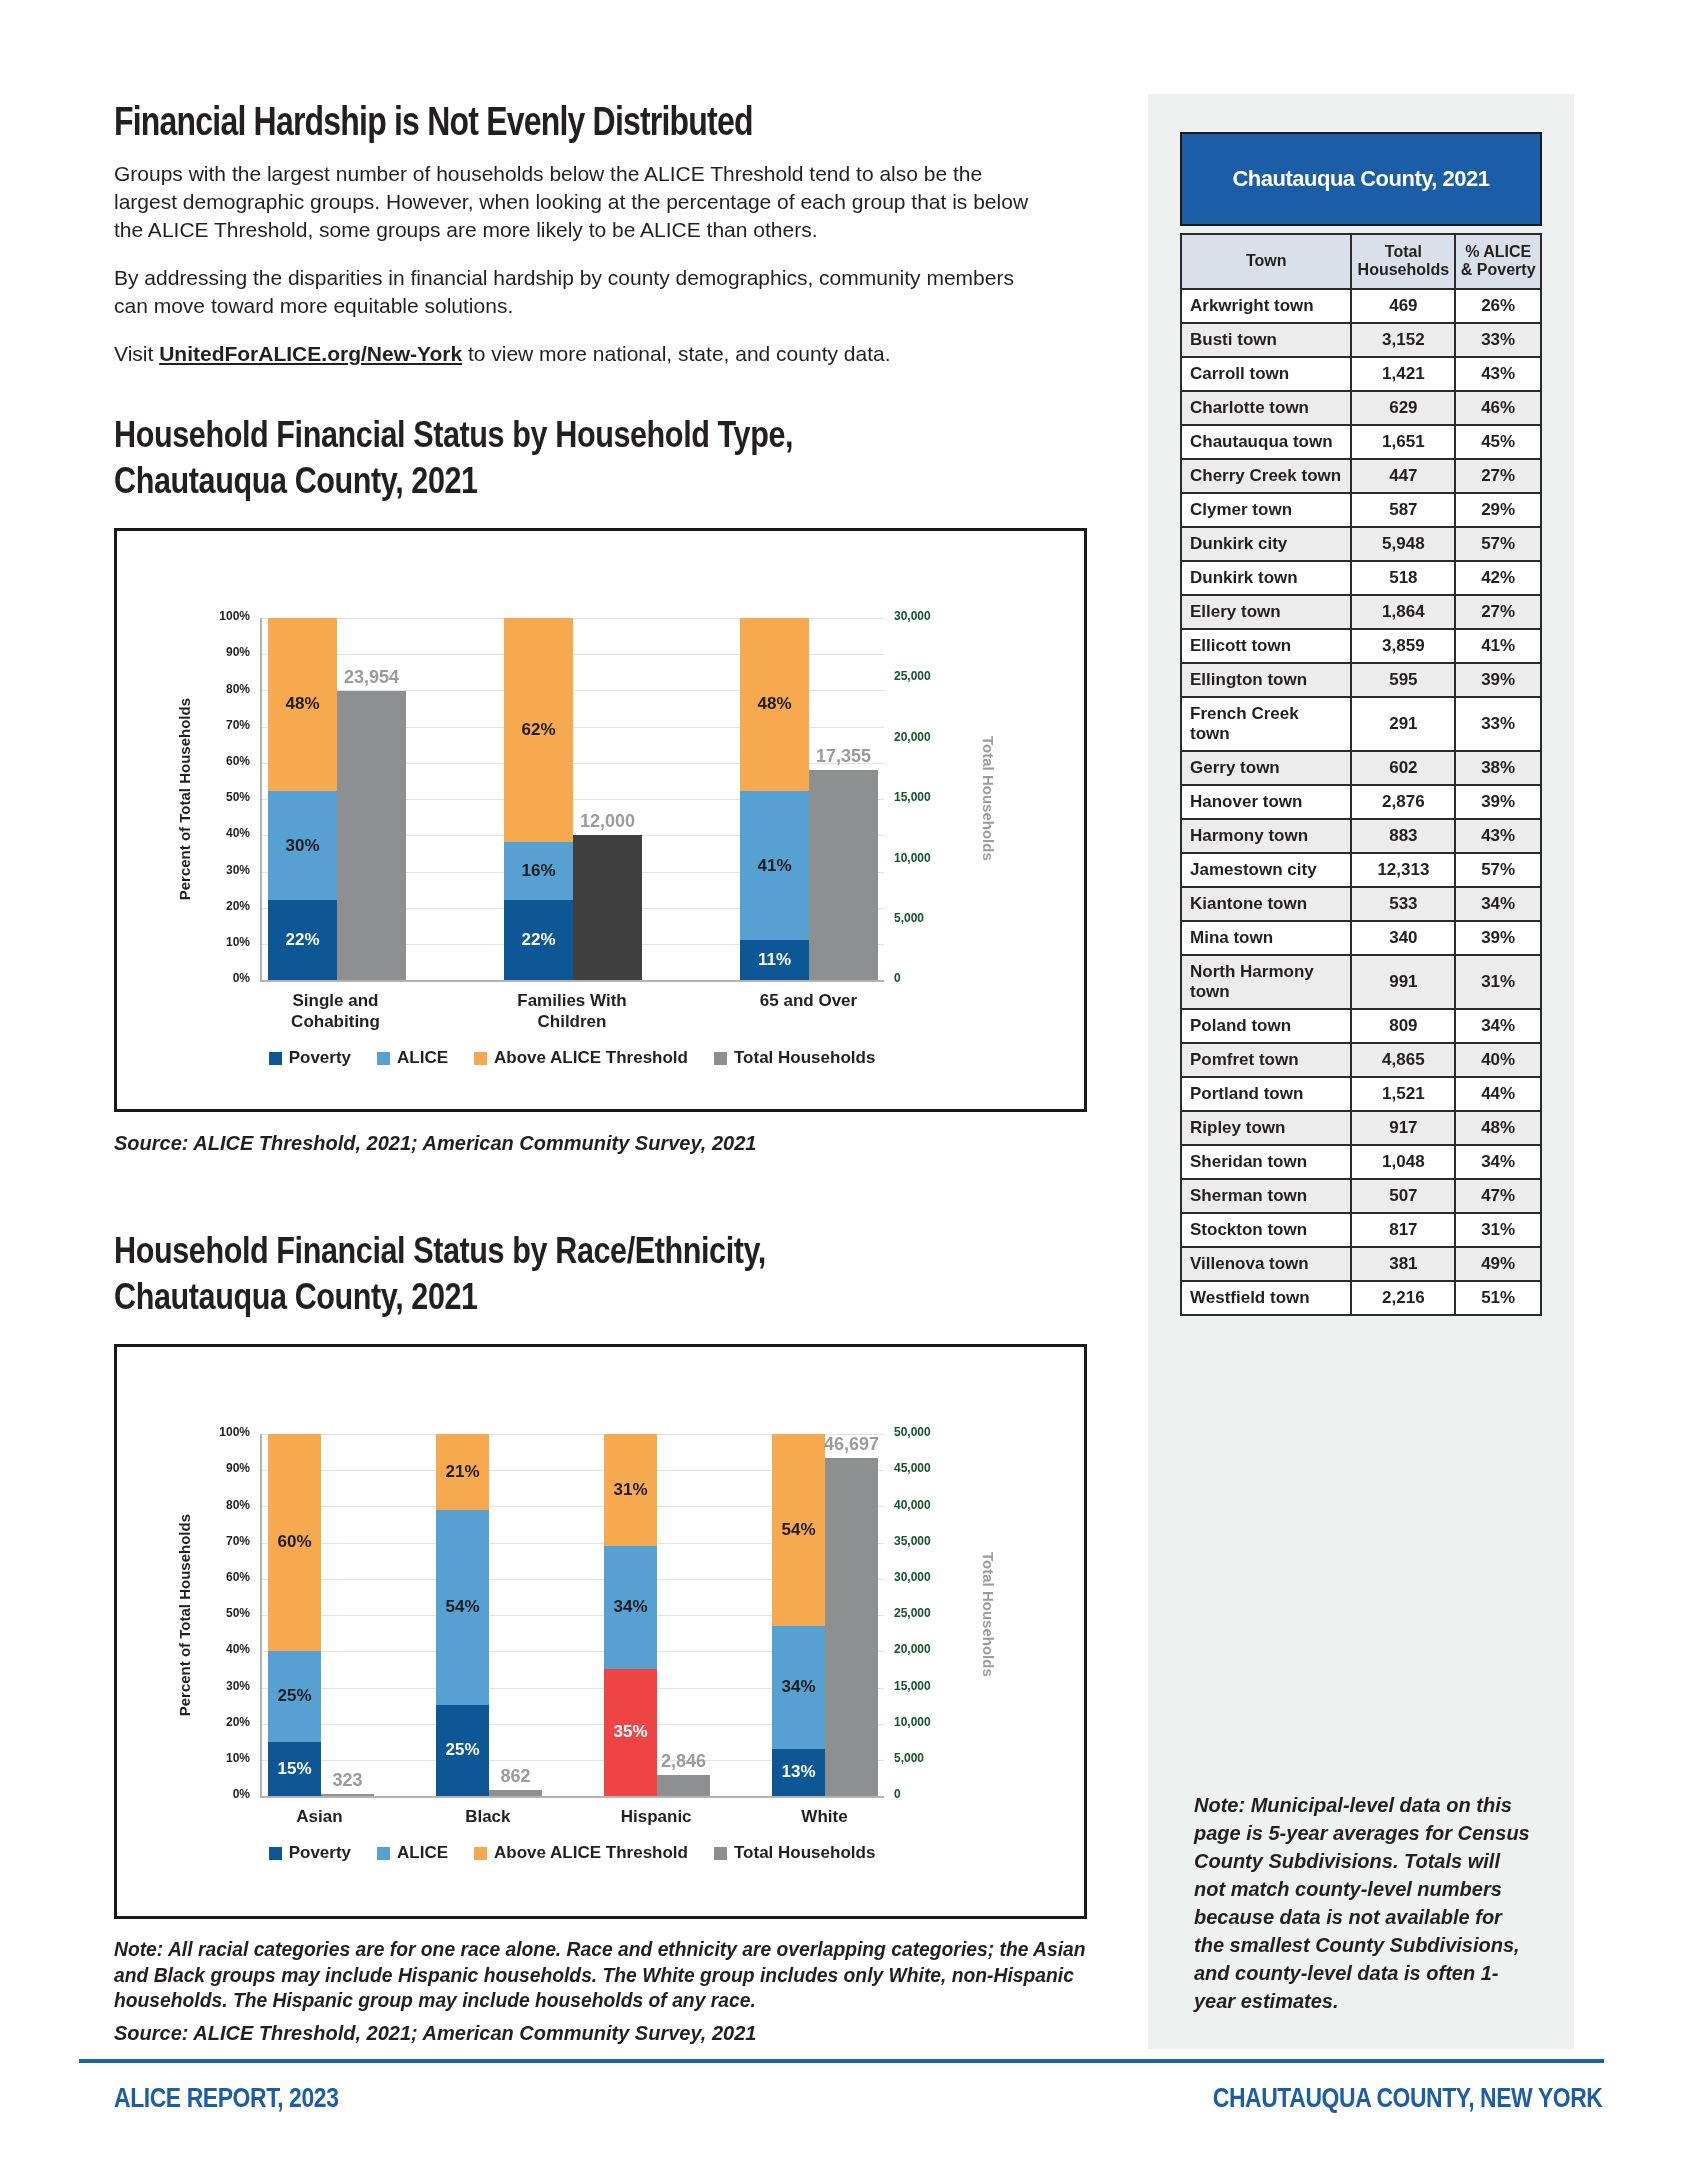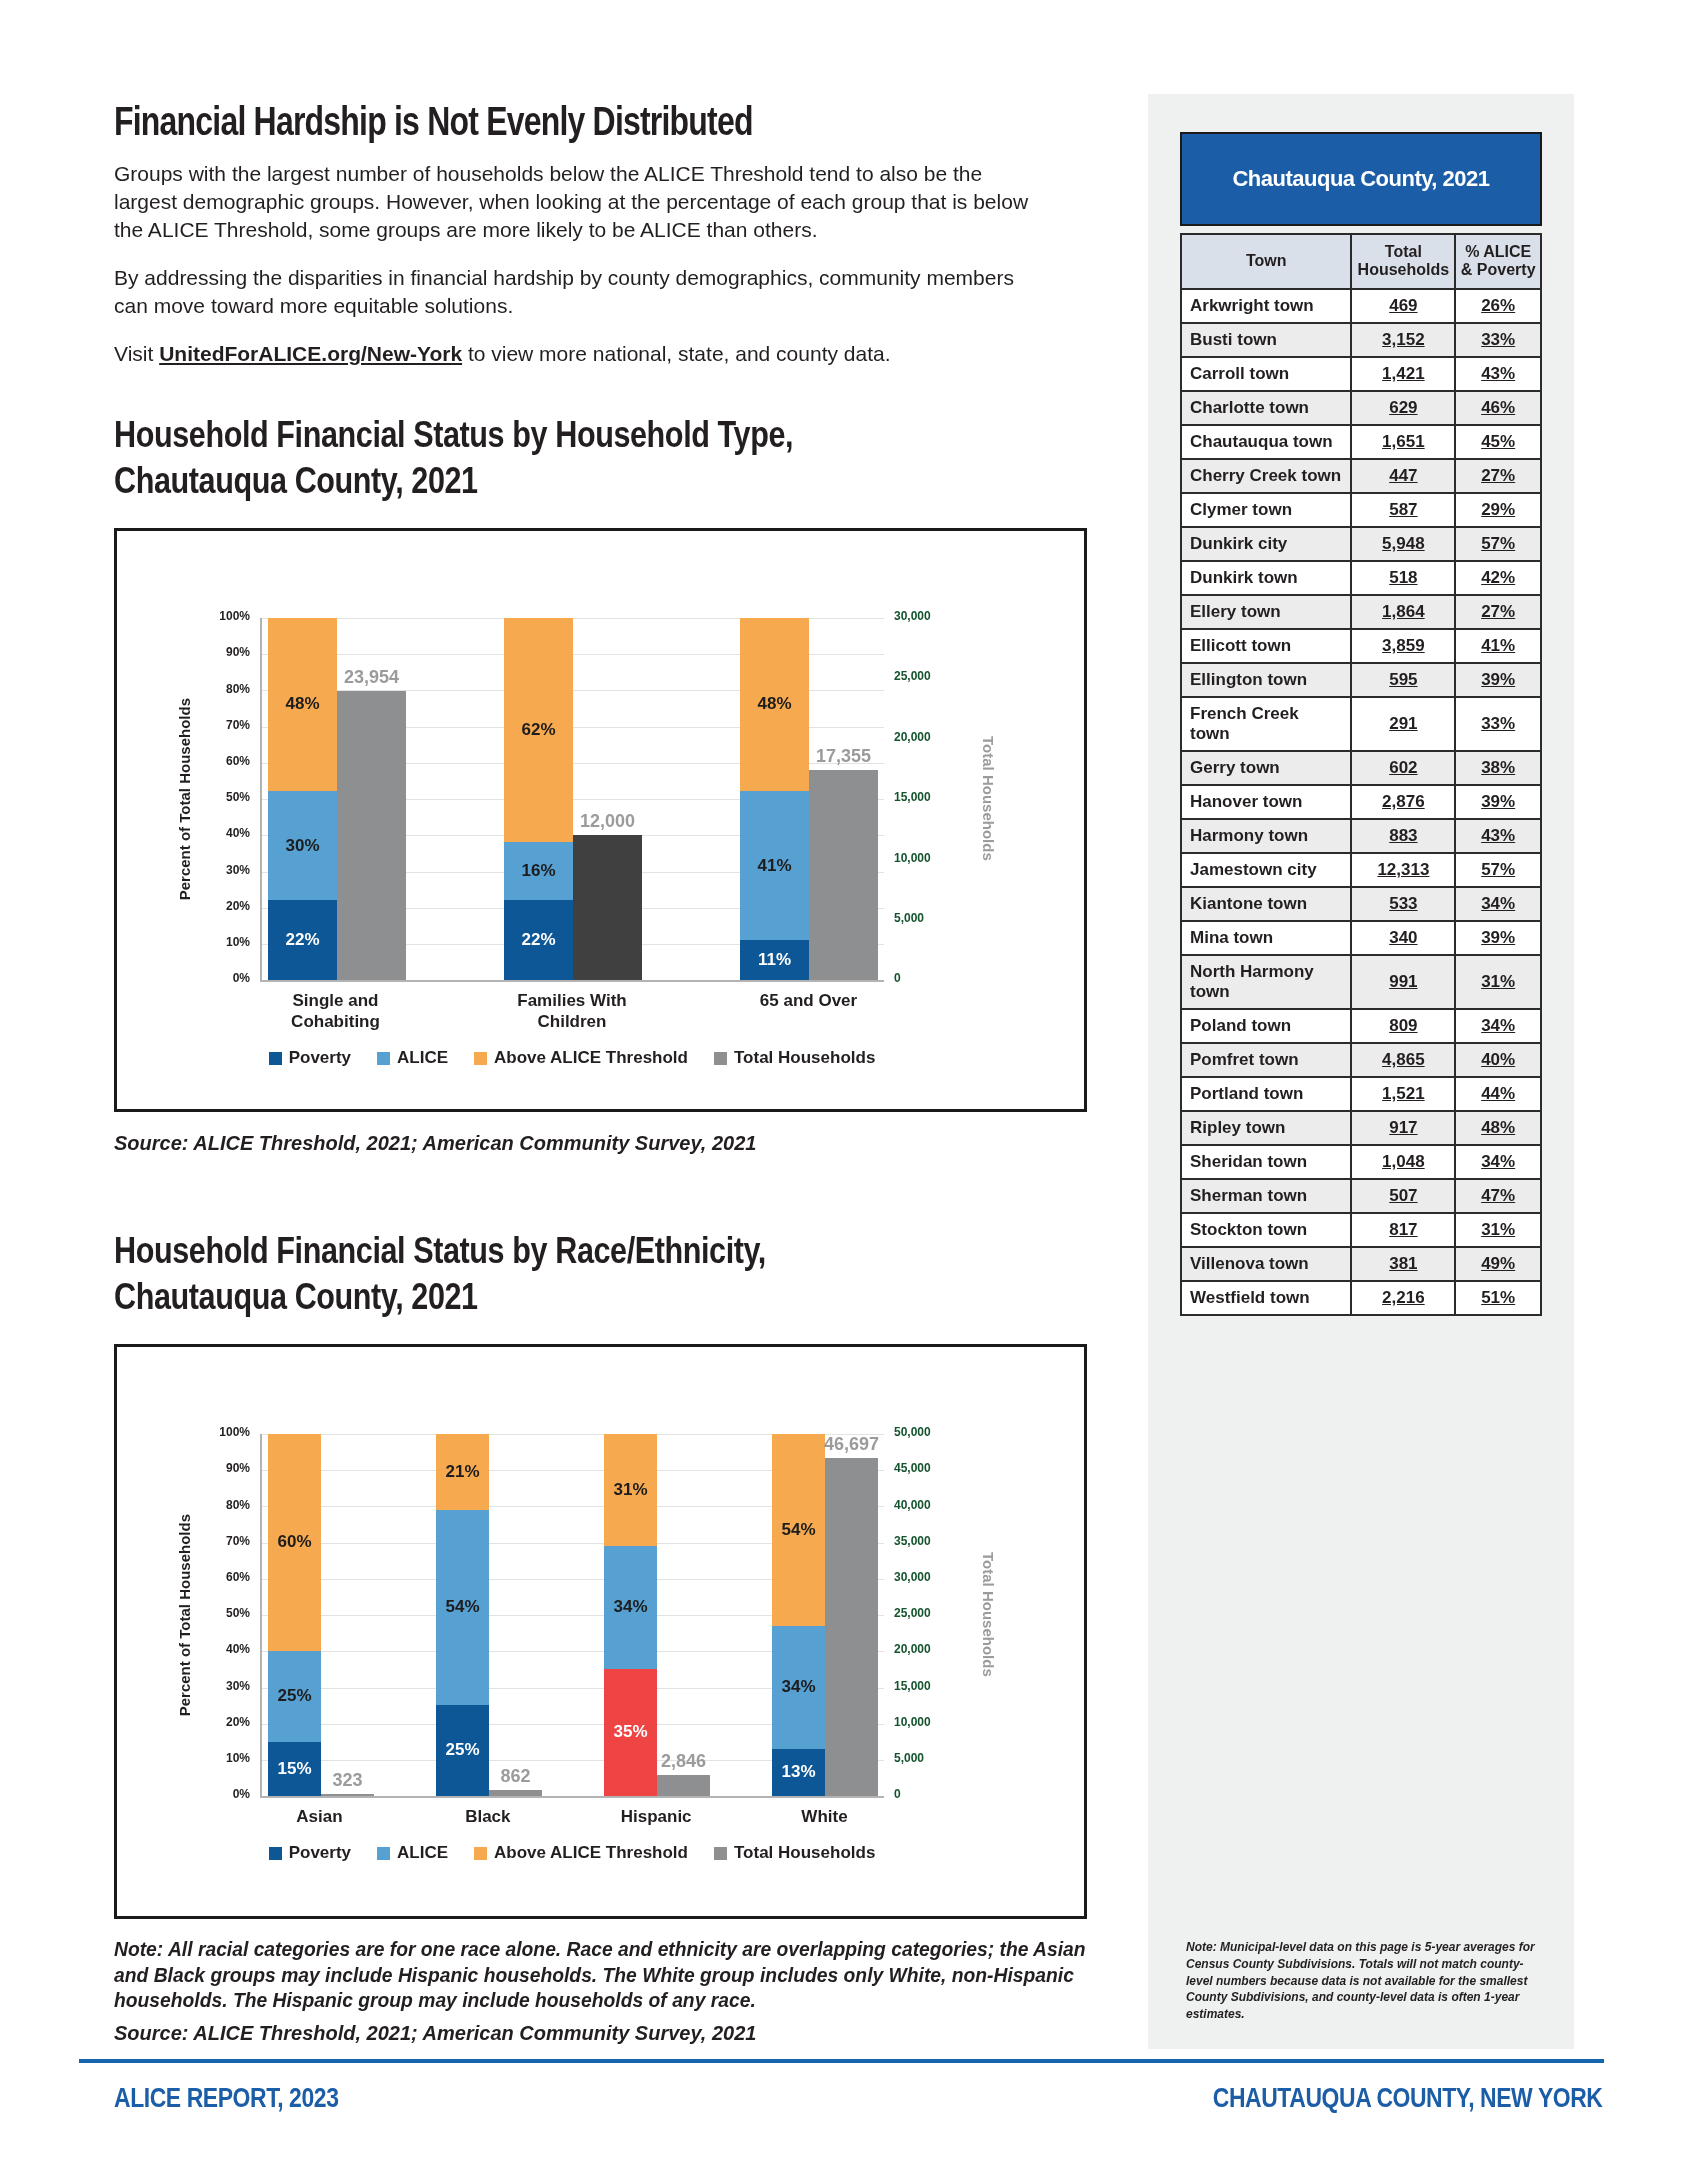--- a/index.html
+++ b/index.html
@@ -57,23 +57,23 @@
   .sidebar{position:absolute;left:1148px;top:94px;width:426px;height:1955px;background:#eff0f0;}
   .table-wrap{margin:38px auto 0 auto;width:362px;}
   .table-title{background:#1b5da7;color:#ffffff;font-weight:bold;font-size:22px;text-align:center;
     border:2px solid #1a1a1a;padding:32px 6px;box-sizing:border-box;letter-spacing:-0.5px;}
   table.county{border-collapse:collapse;width:100%;margin-top:7px;}
   table.county th{background:#d9e0ea;font-size:16px;font-weight:bold;text-align:center;
     border:2px solid #2b2b2b;padding:8px 4px;line-height:1.15;}
   table.county td{border:2px solid #2b2b2b;font-size:17px;font-weight:bold;padding:6px 8px;background:#fff;}
   table.county tr:nth-child(even) td{background:#ececec;}
   td.town{text-align:left;}
-  td.num,td.pct{text-align:center;text-decoration:underline;}
-  .sidebar-note{position:absolute;left:30px;right:26px;bottom:18px;font-size:12px;font-weight:bold;
-    font-style:italic;line-height:1.4;margin:8px;}
+  td.num,td.pct{text-align:center;}
+  .sidebar-note{position:absolute;left:30px;right:26px;bottom:18px;font-size:20px;font-weight:bold;
+    font-style:italic;line-height:1.4;margin:16px;}
 
   
   .footer-rule{position:absolute;left:79px;right:79px;top:2059px;height:4px;background:#1565ad;}
   .footer-left,.footer-right{position:absolute;top:2083px;font-size:27px;font-weight:bold;color:#1b5da7;
     letter-spacing:-0.5px;white-space:nowrap;}
   .footer-left{left:114px;transform:scaleX(.85);transform-origin:0 50%;}
   .footer-right{right:81px;transform:scaleX(.85);transform-origin:100% 50%;}
 </style>
 </head>
 <body>

